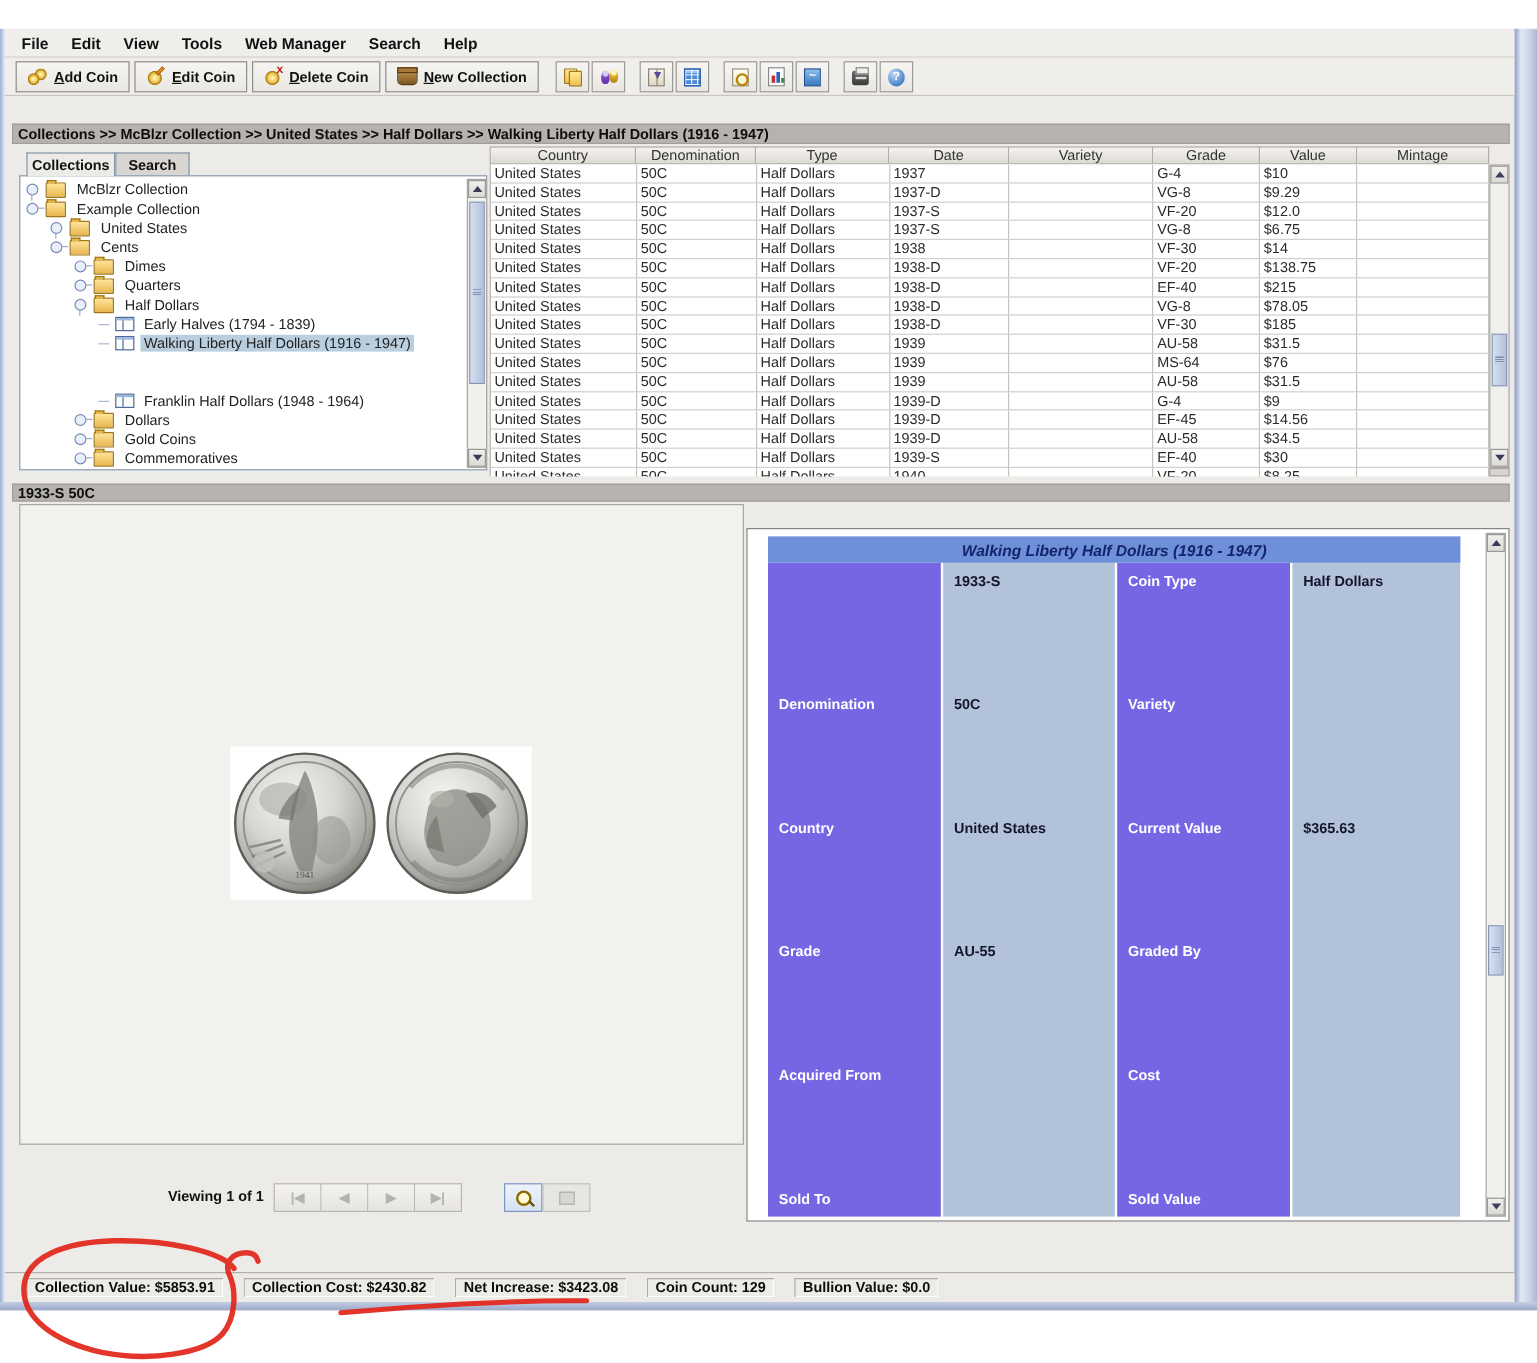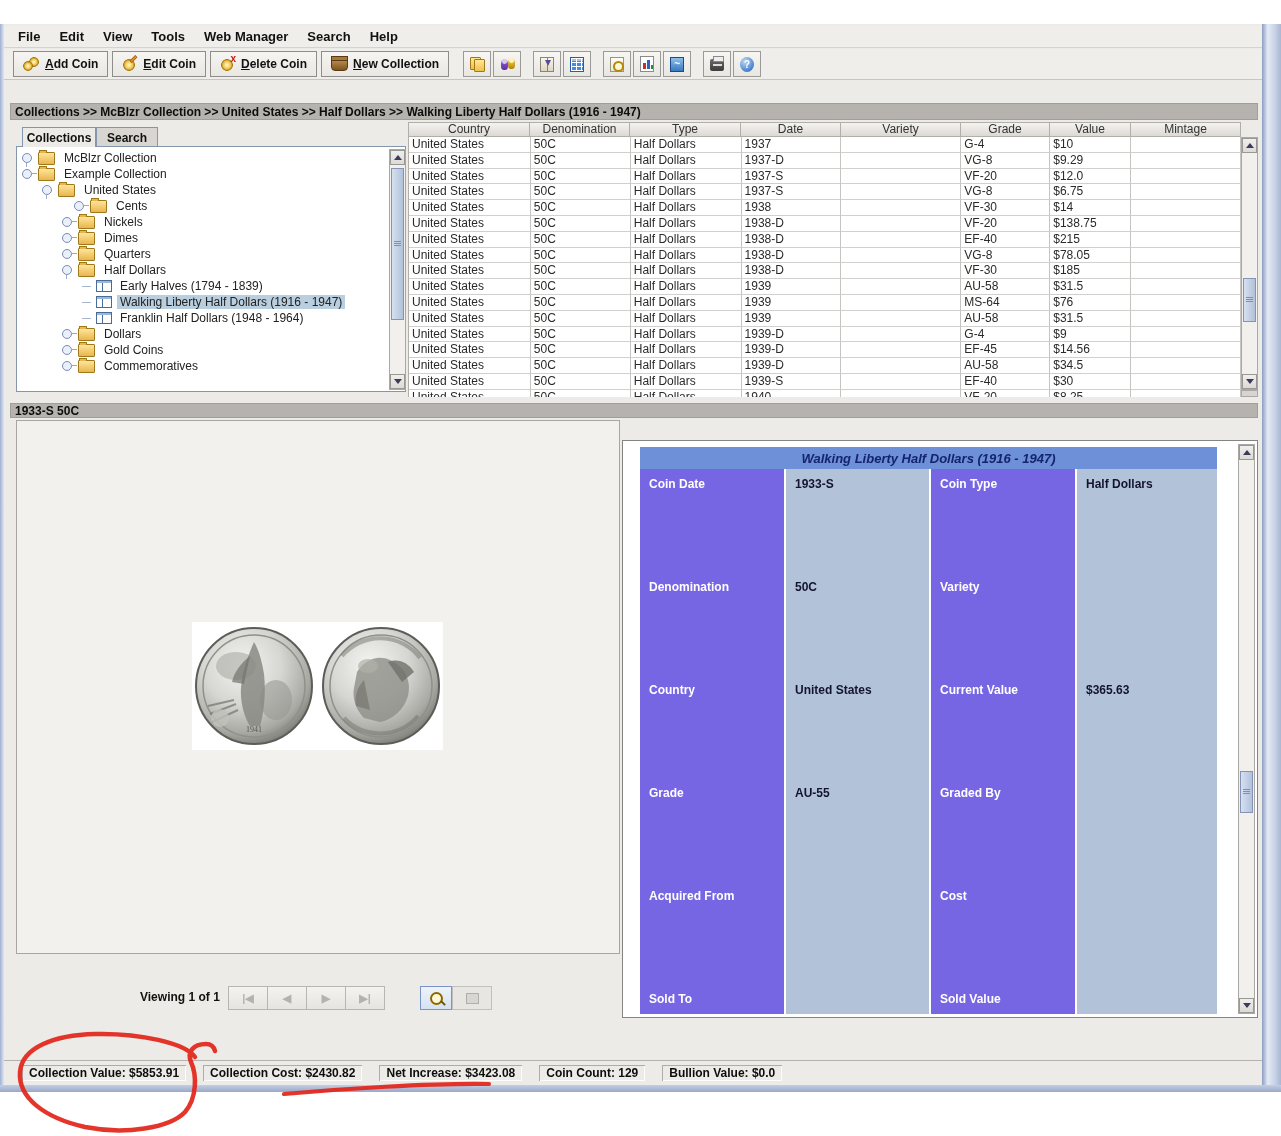--- a/index.html
+++ b/index.html
@@ -267,29 +267,24 @@
       <div class="tree-row" style="padding-left: 4px;">
         <span class="h-col"></span>
         <span class="i-folder"></span>
         <span class="tree-label">Example Collection</span>
       </div>
       <div class="tree-row" style="padding-left: 24px;">
         <span class="h-exp"></span>
         <span class="i-folder"></span>
         <span class="tree-label">United States</span>
       </div>
-      <div class="tree-row" style="padding-left: 56px;">
+      <div class="tree-row" style="padding-left: 24px;">
         <span class="h-col"></span>
         <span class="i-folder"></span>
         <span class="tree-label">Cents</span>
-      </div>
-      <div class="tree-row" style="padding-left: 44px;">
-        <span class="h-col"></span>
-        <span class="i-folder"></span>
-        <span class="tree-label">Nickels</span>
       </div>
       <div class="tree-row" style="padding-left: 44px;">
         <span class="h-col"></span>
         <span class="i-folder"></span>
         <span class="tree-label">Dimes</span>
       </div>
       <div class="tree-row" style="padding-left: 44px;">
         <span class="h-col"></span>
         <span class="i-folder"></span>
         <span class="tree-label">Quarters</span>
@@ -302,21 +297,21 @@
       <div class="tree-row" style="padding-left: 64px;">
         <span class="leaf-line"></span>
         <span class="i-book"></span>
         <span class="tree-label">Early Halves (1794 - 1839)</span>
       </div>
       <div class="tree-row" style="padding-left: 64px;">
         <span class="leaf-line"></span>
         <span class="i-book"></span>
         <span class="tree-label selected">Walking Liberty Half Dollars (1916 - 1947)</span>
       </div>
-      <div class="tree-row" style="padding-left: 64px;">
+      <div class="tree-row" style="padding-left: 64px; margin-top: 32px;">
         <span class="leaf-line"></span>
         <span class="i-book"></span>
         <span class="tree-label">Franklin Half Dollars (1948 - 1964)</span>
       </div>
       <div class="tree-row" style="padding-left: 44px;">
         <span class="h-col"></span>
         <span class="i-folder"></span>
         <span class="tree-label">Dollars</span>
       </div>
       <div class="tree-row" style="padding-left: 44px;">
@@ -591,21 +586,20 @@
     <span class="i-magnifier-icon"></span>
   </div>
   <div class="abs edit-img-btn">
     <span class="i-image-disabled-icon"></span>
   </div>
 
   <div class="abs detail-panel"></div>
   <div class="abs detail-header">Walking Liberty Half Dollars (1916 - 1947)</div>
   <div class="abs detail-grid">
       <div class="dcol dlabel" style="left: 0px; width: 144px;">
-        <div class="dcell" style="top: 0px;">Coin Date</div>
         <div class="dcell" style="top: 103px;">Denomination</div>
         <div class="dcell" style="top: 206px;">Country</div>
         <div class="dcell" style="top: 309px;">Grade</div>
         <div class="dcell" style="top: 412px;">Acquired From</div>
         <div class="dcell" style="top: 515px;">Sold To</div>
       </div>
       <div class="dcol dvalue" style="left: 146px; width: 143px;">
         <div class="dcell" style="top: 0px;">1933-S</div>
         <div class="dcell" style="top: 103px;">50C</div>
         <div class="dcell" style="top: 206px;">United States</div>

